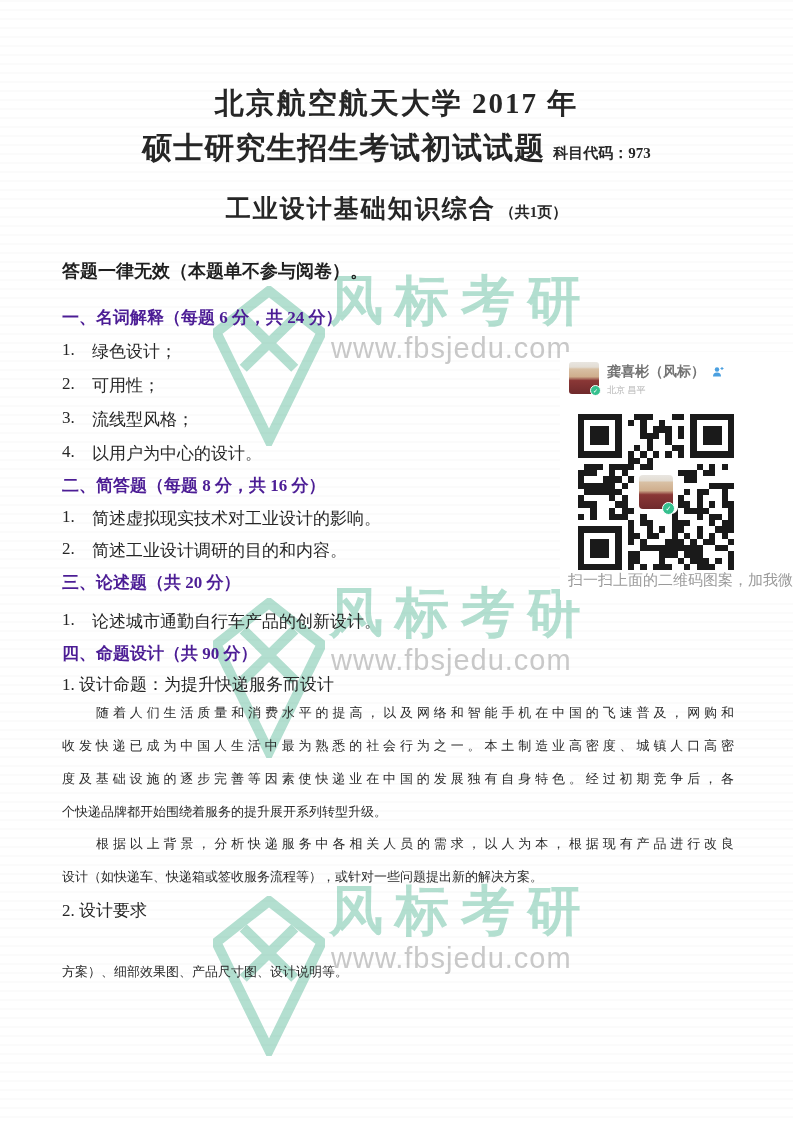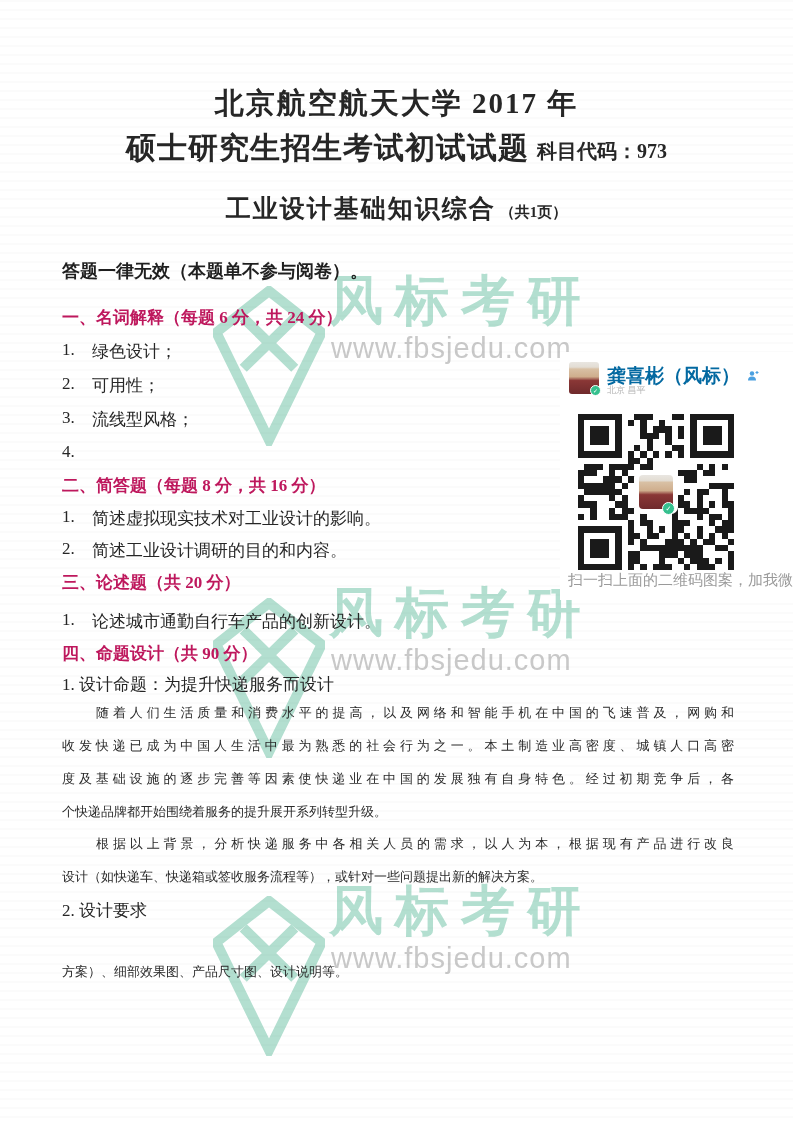--- a/index.html
+++ b/index.html
@@ -27,44 +27,44 @@
     position:absolute;left:118px;top:56px;
     font-family:"Liberation Sans","DejaVu Sans",sans-serif;
     font-weight:400;font-size:29px;letter-spacing:1px;white-space:nowrap;
   }
   
   .doc{position:absolute;inset:0;z-index:2;}
   .abs{position:absolute;margin-top:18px;}
   .center-line{left:0;width:793px;text-align:center;white-space:nowrap;}
   .t1{top:66px;font-size:29px;font-weight:bold;letter-spacing:2px;}
   .t2{top:110px;font-size:30px;font-weight:bold;letter-spacing:1px;}
-  .t2 .code{font-size:20px;font-weight:bold;letter-spacing:0;margin-left:8px;}
+  .t2 .code{font-size:15px;font-weight:bold;letter-spacing:0;margin-left:8px;}
   .t3{top:174px;font-size:25px;font-weight:bold;letter-spacing:2px;}
   .t3 .pages{font-size:15px;font-weight:bold;letter-spacing:0;margin-left:4px;}
   .notice{left:62px;width:672px;font-size:18px;font-weight:bold;line-height:38px;color:#1f1f1f;}
   .notice-l1{top:196px;text-align:justify;text-align-last:justify;}
   .notice-l2{top:234px;}
-  .sec-heading{left:62px;width:672px;font-size:17px;font-weight:bold;color:#be185d;white-space:nowrap;}
+  .sec-heading{left:62px;width:672px;font-size:17px;font-weight:bold;color:#4c1d95;white-space:nowrap;}
   .item{left:62px;width:672px;font-size:17px;display:flex;}
   .item .num{width:30px;flex:0 0 30px;}
   .subline{left:62px;width:672px;font-size:17px;white-space:nowrap;}
   .bodyline{left:62px;width:672px;font-size:13px;color:#2a2a2a;}
   .jfull{text-align:justify;text-align-last:justify;}
   .indent{padding-left:34px;width:638px;}
   
   .wx-card{position:absolute;left:560px;top:352px;width:233px;height:248px;background:#fff;z-index:3;
     font-family:"Liberation Sans","DejaVu Sans",sans-serif;}
   .avatar{position:absolute;border-radius:3px;overflow:hidden;
     background:linear-gradient(180deg,#e9e6e1 0%,#e3ddd4 16%,#d8c0a4 22%,#cfae8d 46%,#8a3736 58%,#6f2a2c 100%);}
   .card-avatar{left:9px;top:10px;width:30px;height:32px;}
   .badge{position:absolute;background:#35c08e;border:1.5px solid #fff;border-radius:50%;
     color:#fff;display:flex;align-items:center;justify-content:center;}
   .card-badge{left:30px;top:33px;width:9px;height:9px;font-size:6px;}
   .wx-name-row{position:absolute;left:47px;top:11px;display:flex;align-items:center;}
-  .wx-name{font-size:19px;font-weight:bold;color:#0369a1;white-space:nowrap;}
+  .wx-name{font-size:14px;font-weight:bold;color:#737373;white-space:nowrap;}
   .person-icon{margin-left:7px;width:12px;height:12px;}
   .wx-loc{position:absolute;left:47px;top:32px;font-size:9px;color:#b3b3b3;}
   .qr-wrap{position:absolute;left:18px;top:62px;width:156px;height:156px;}
   .qr-wrap svg{width:156px;height:156px;display:block;}
   .qr-logo{position:absolute;left:56px;top:56px;width:44px;height:44px;background:#fff;border-radius:7px;
     display:flex;align-items:center;justify-content:center;}
   .qr-avatar{position:relative;width:34px;height:34px;border-radius:4px;}
   .qr-badge{left:84px;top:88px;width:11px;height:11px;font-size:7px;}
   .qr-caption{position:absolute;left:8px;top:219px;width:176px;text-align:right;
     font-size:15px;color:#9a9a9a;white-space:nowrap;}
@@ -119,20 +119,21 @@
     <div class="abs item" style="top:356px">
       <span class="num">2.</span>
         <span>可用性；</span>
     </div>
     <div class="abs item" style="top:390px">
       <span class="num">3.</span>
         <span>流线型风格；</span>
     </div>
     <div class="abs item" style="top:424px">
       <span class="num">4.</span>
+        <span>以用户为中心的设计。</span>
     </div>
 
     <div class="abs sec-heading" style="top:456px">二、简答题（每题 8 分，共 16 分）</div>
     <div class="abs item" style="top:489px">
       <span class="num">1.</span>
         <span>简述虚拟现实技术对工业设计的影响。</span>
     </div>
     <div class="abs item" style="top:521px">
       <span class="num">2.</span>
         <span>简述工业设计调研的目的和内容。</span>

